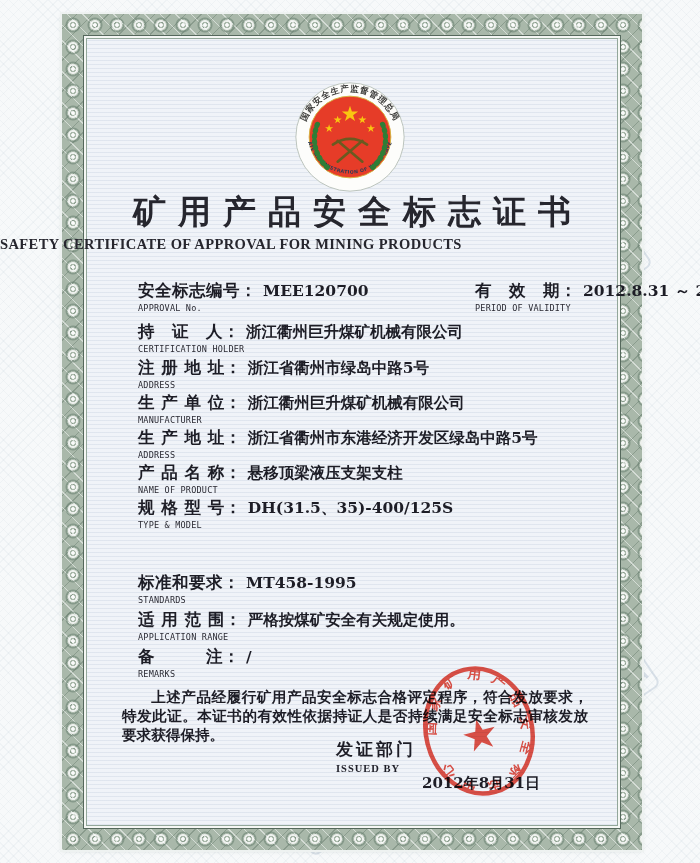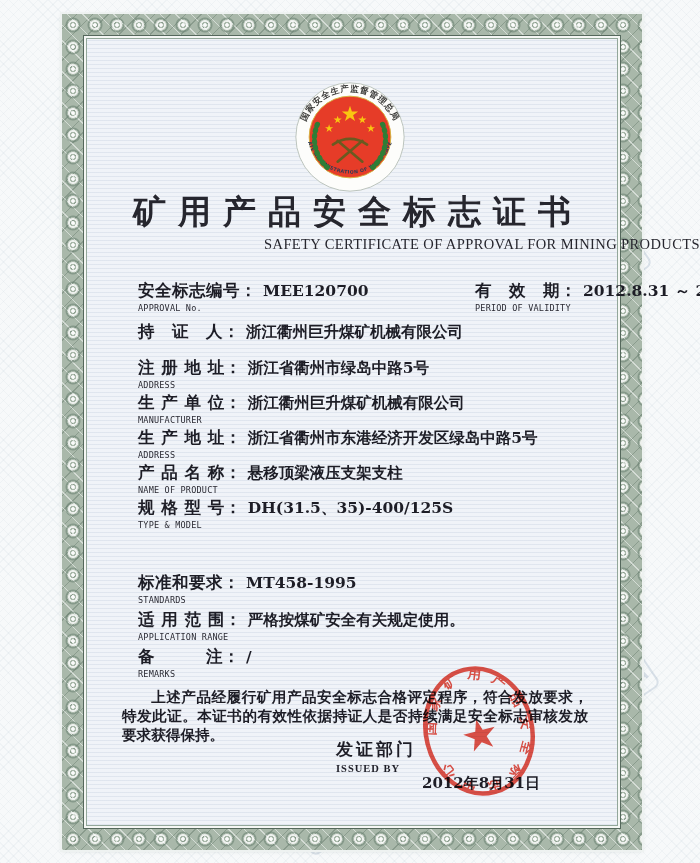--- a/index.html
+++ b/index.html
@@ -47,22 +47,22 @@
   .wm.big{width:84px;height:84px;font-size:40px;border-width:4px;border-radius:14px;
     color:rgba(160,178,200,.22);border-color:rgba(160,178,200,.22);}
   
   .emblem{position:absolute;left:293px;top:80px;width:114px;height:114px;}
   .title{
     position:absolute;left:0;right:0;top:190px;text-align:center;
     font-size:33px;font-weight:700;color:#26262e;letter-spacing:12px;padding-left:16px;
     font-family:"DejaVu Sans",sans-serif;
   }
   .subtitle{
-    position:absolute;left:0;right:0;top:236px;text-align:right;
-    font-size:14.5px;font-weight:400;color:#26262e;letter-spacing:.4px;
+    position:absolute;left:0;right:0;top:236px;text-align:left;
+    font-size:14.5px;font-weight:700;color:#26262e;letter-spacing:.4px;
     font-family:"Liberation Serif",serif;
   }
   
   .field{position:absolute;white-space:nowrap;color:#1d1d26;}
   .flabel{font-size:16.5px;font-weight:700;letter-spacing:.5px;}
   .fvalue{font-size:15.5px;font-weight:600;margin-left:6px;font-family:"DejaVu Serif",serif;}
   .fsub{
     font-size:8.5px;margin-top:1px;color:#2a2a33;letter-spacing:.2px;
     font-family:"DejaVu Sans Mono",monospace;
   }
@@ -146,20 +146,21 @@
       <div class="fsub">APPROVAL No.</div>
     </div>
     <div class="top-row-right">
       <span class="flabel">有　效　期：</span><span class="fvalue">2012.8.31 ～ 2017.8.31</span>
       <div class="fsub">PERIOD OF VALIDITY</div>
     </div>
   </div>
 
   <div class="field" style="left:138px;top:321px">
     <span class="flabel">持　证　人：</span><span class="fvalue">浙江衢州巨升煤矿机械有限公司</span>
+    <div class="fsub">CERTIFICATION HOLDER</div>
   </div>
   <div class="field" style="left:138px;top:357px">
     <span class="flabel">注 册 地 址：</span><span class="fvalue">浙江省衢州市绿岛中路5号</span>
     <div class="fsub">ADDRESS</div>
   </div>
   <div class="field" style="left:138px;top:392px">
     <span class="flabel">生 产 单 位：</span><span class="fvalue">浙江衢州巨升煤矿机械有限公司</span>
     <div class="fsub">MANUFACTURER</div>
   </div>
   <div class="field" style="left:138px;top:427px">

